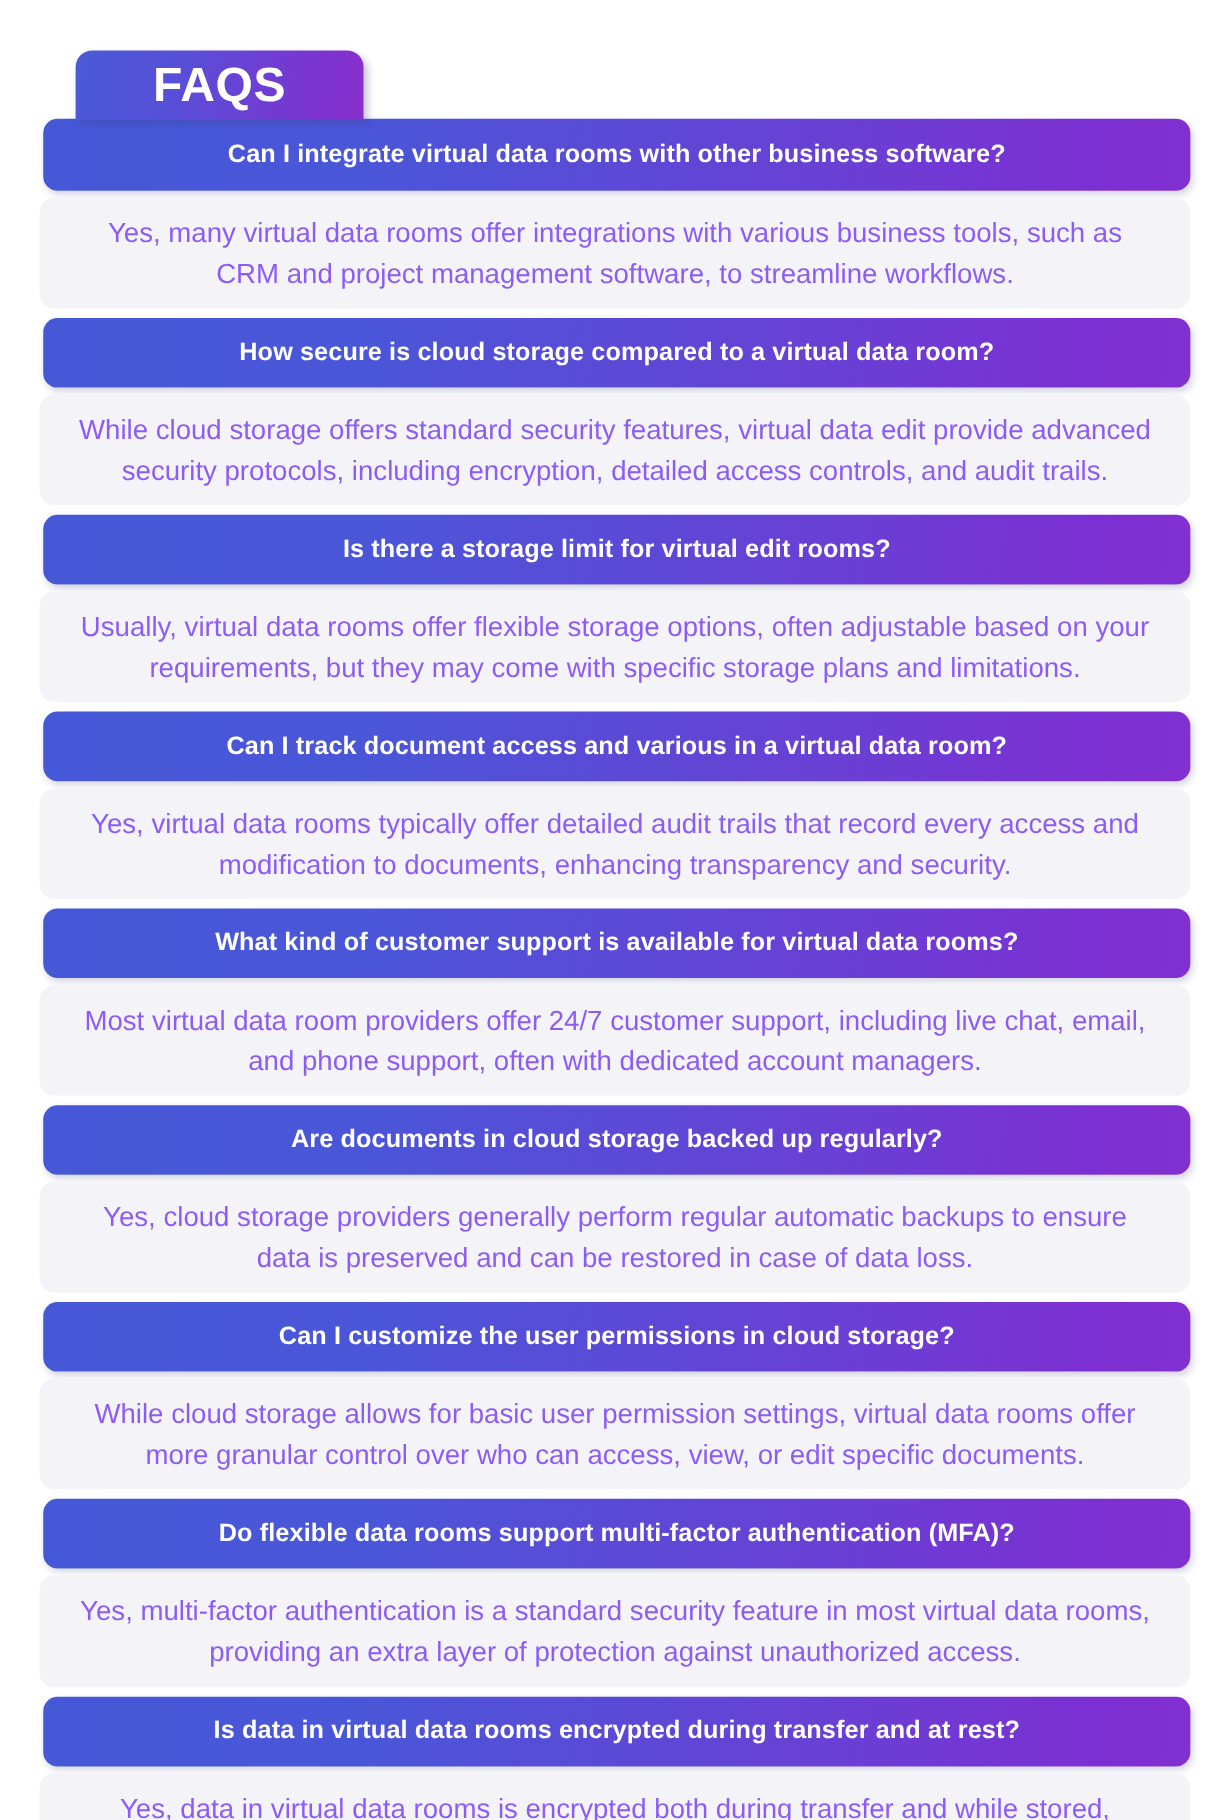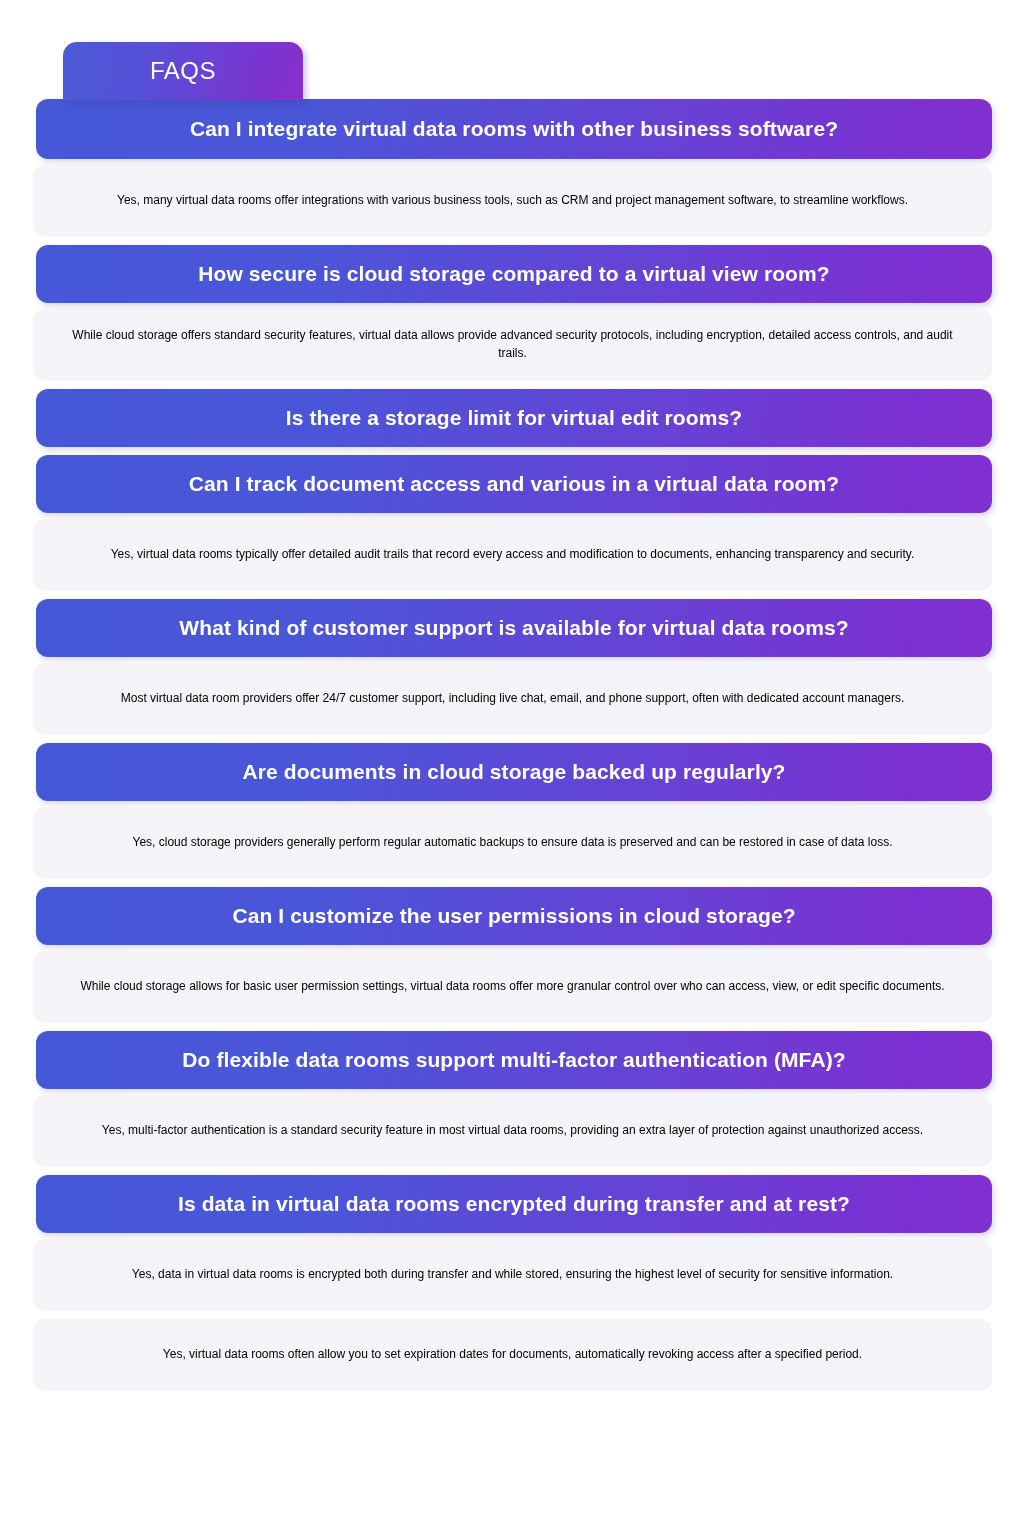--- a/index.html
+++ b/index.html
@@ -32,22 +32,22 @@
     border-radius: 14px 14px 0 0;
     background: linear-gradient(100deg, #4a5bd6 0%, #5551d8 32%, #7b34cf 82%, #8a2fcc 100%);
     box-shadow: 3px 3px 6px rgba(60, 60, 120, 0.28);
     display: flex;
     align-items: center;
     justify-content: center;
     z-index: 5;
   }
   .faq-tab-label {
     color: #ffffff;
-    font-size: 24px;
-    font-weight: normal;
+    font-size: 40px;
+    font-weight: bold;
     letter-spacing: 0.5px;
     line-height: 1;
   }
 
   
   .faq-list {
     position: absolute;
     left: 0;
     top: 99px;
     width: 1024px;
@@ -86,22 +86,22 @@
     min-height: 72px;
     border-radius: 12px;
     background: #f4f4f8;
     display: flex;
     align-items: center;
     justify-content: center;
     padding: 12px 30px;
     box-sizing: border-box;
   }
   .answer-text {
-    color: #000000;
-    font-size: 12px;
+    color: #8b5cf6;
+    font-size: 23px;
     font-weight: normal;
     text-align: center;
     line-height: 1.48;
   }
 
   
   .faq-item:first-child .question-bar {
     min-height: 60px;
   }
 </style>
@@ -118,29 +118,32 @@
       <div class="faq-item">
         <div class="question-bar">
           <span class="question-text">Can I integrate virtual data rooms with other business software?</span>
         </div>
         <div class="answer-panel">
           <span class="answer-text">Yes, many virtual data rooms offer integrations with various business tools, such as CRM and project management software, to streamline workflows.</span>
         </div>
       </div>
       <div class="faq-item">
         <div class="question-bar">
-          <span class="question-text">How secure is cloud storage compared to a virtual view room?</span>
+          <span class="question-text">How secure is cloud storage compared to a virtual data room?</span>
         </div>
         <div class="answer-panel">
-          <span class="answer-text">While cloud storage offers standard security features, virtual data allows provide advanced security protocols, including encryption, detailed access controls, and audit trails.</span>
+          <span class="answer-text">While cloud storage offers standard security features, virtual data edit provide advanced security protocols, including encryption, detailed access controls, and audit trails.</span>
         </div>
       </div>
       <div class="faq-item">
         <div class="question-bar">
           <span class="question-text">Is there a storage limit for virtual edit rooms?</span>
+        </div>
+        <div class="answer-panel">
+          <span class="answer-text">Usually, virtual data rooms offer flexible storage options, often adjustable based on your requirements, but they may come with specific storage plans and limitations.</span>
         </div>
       </div>
       <div class="faq-item">
         <div class="question-bar">
           <span class="question-text">Can I track document access and various in a virtual data room?</span>
         </div>
         <div class="answer-panel">
           <span class="answer-text">Yes, virtual data rooms typically offer detailed audit trails that record every access and modification to documents, enhancing transparency and security.</span>
         </div>
       </div>

